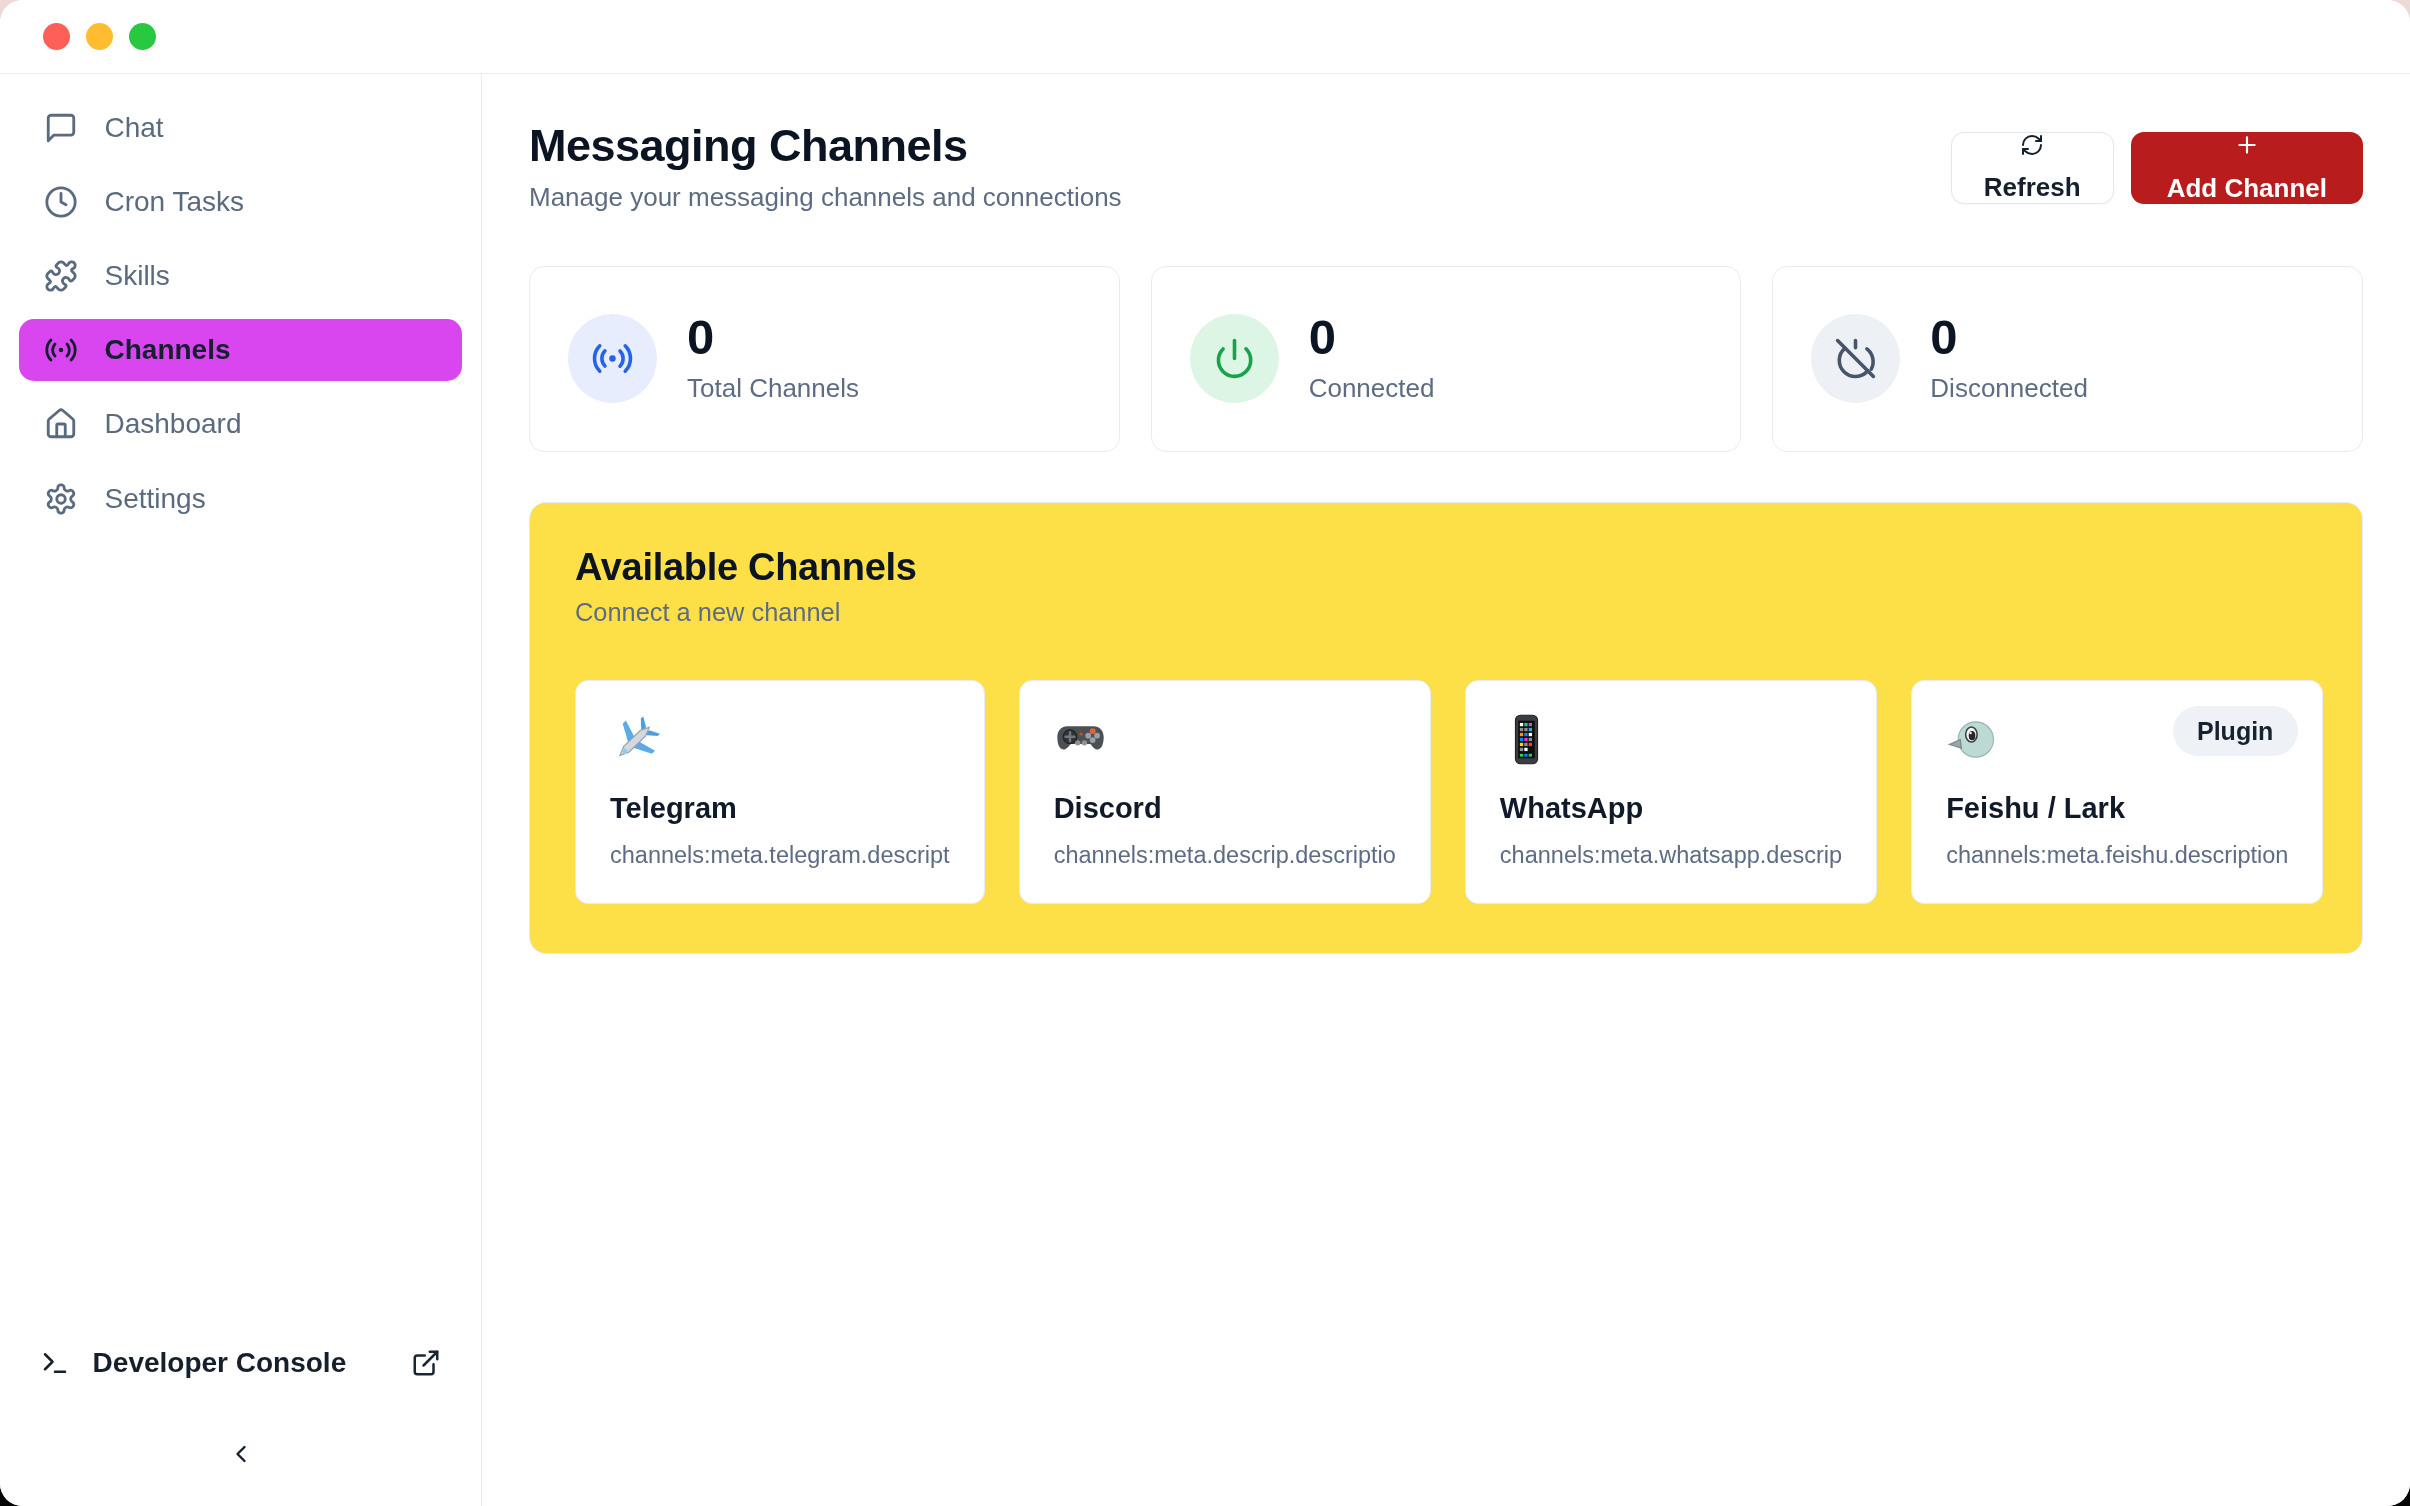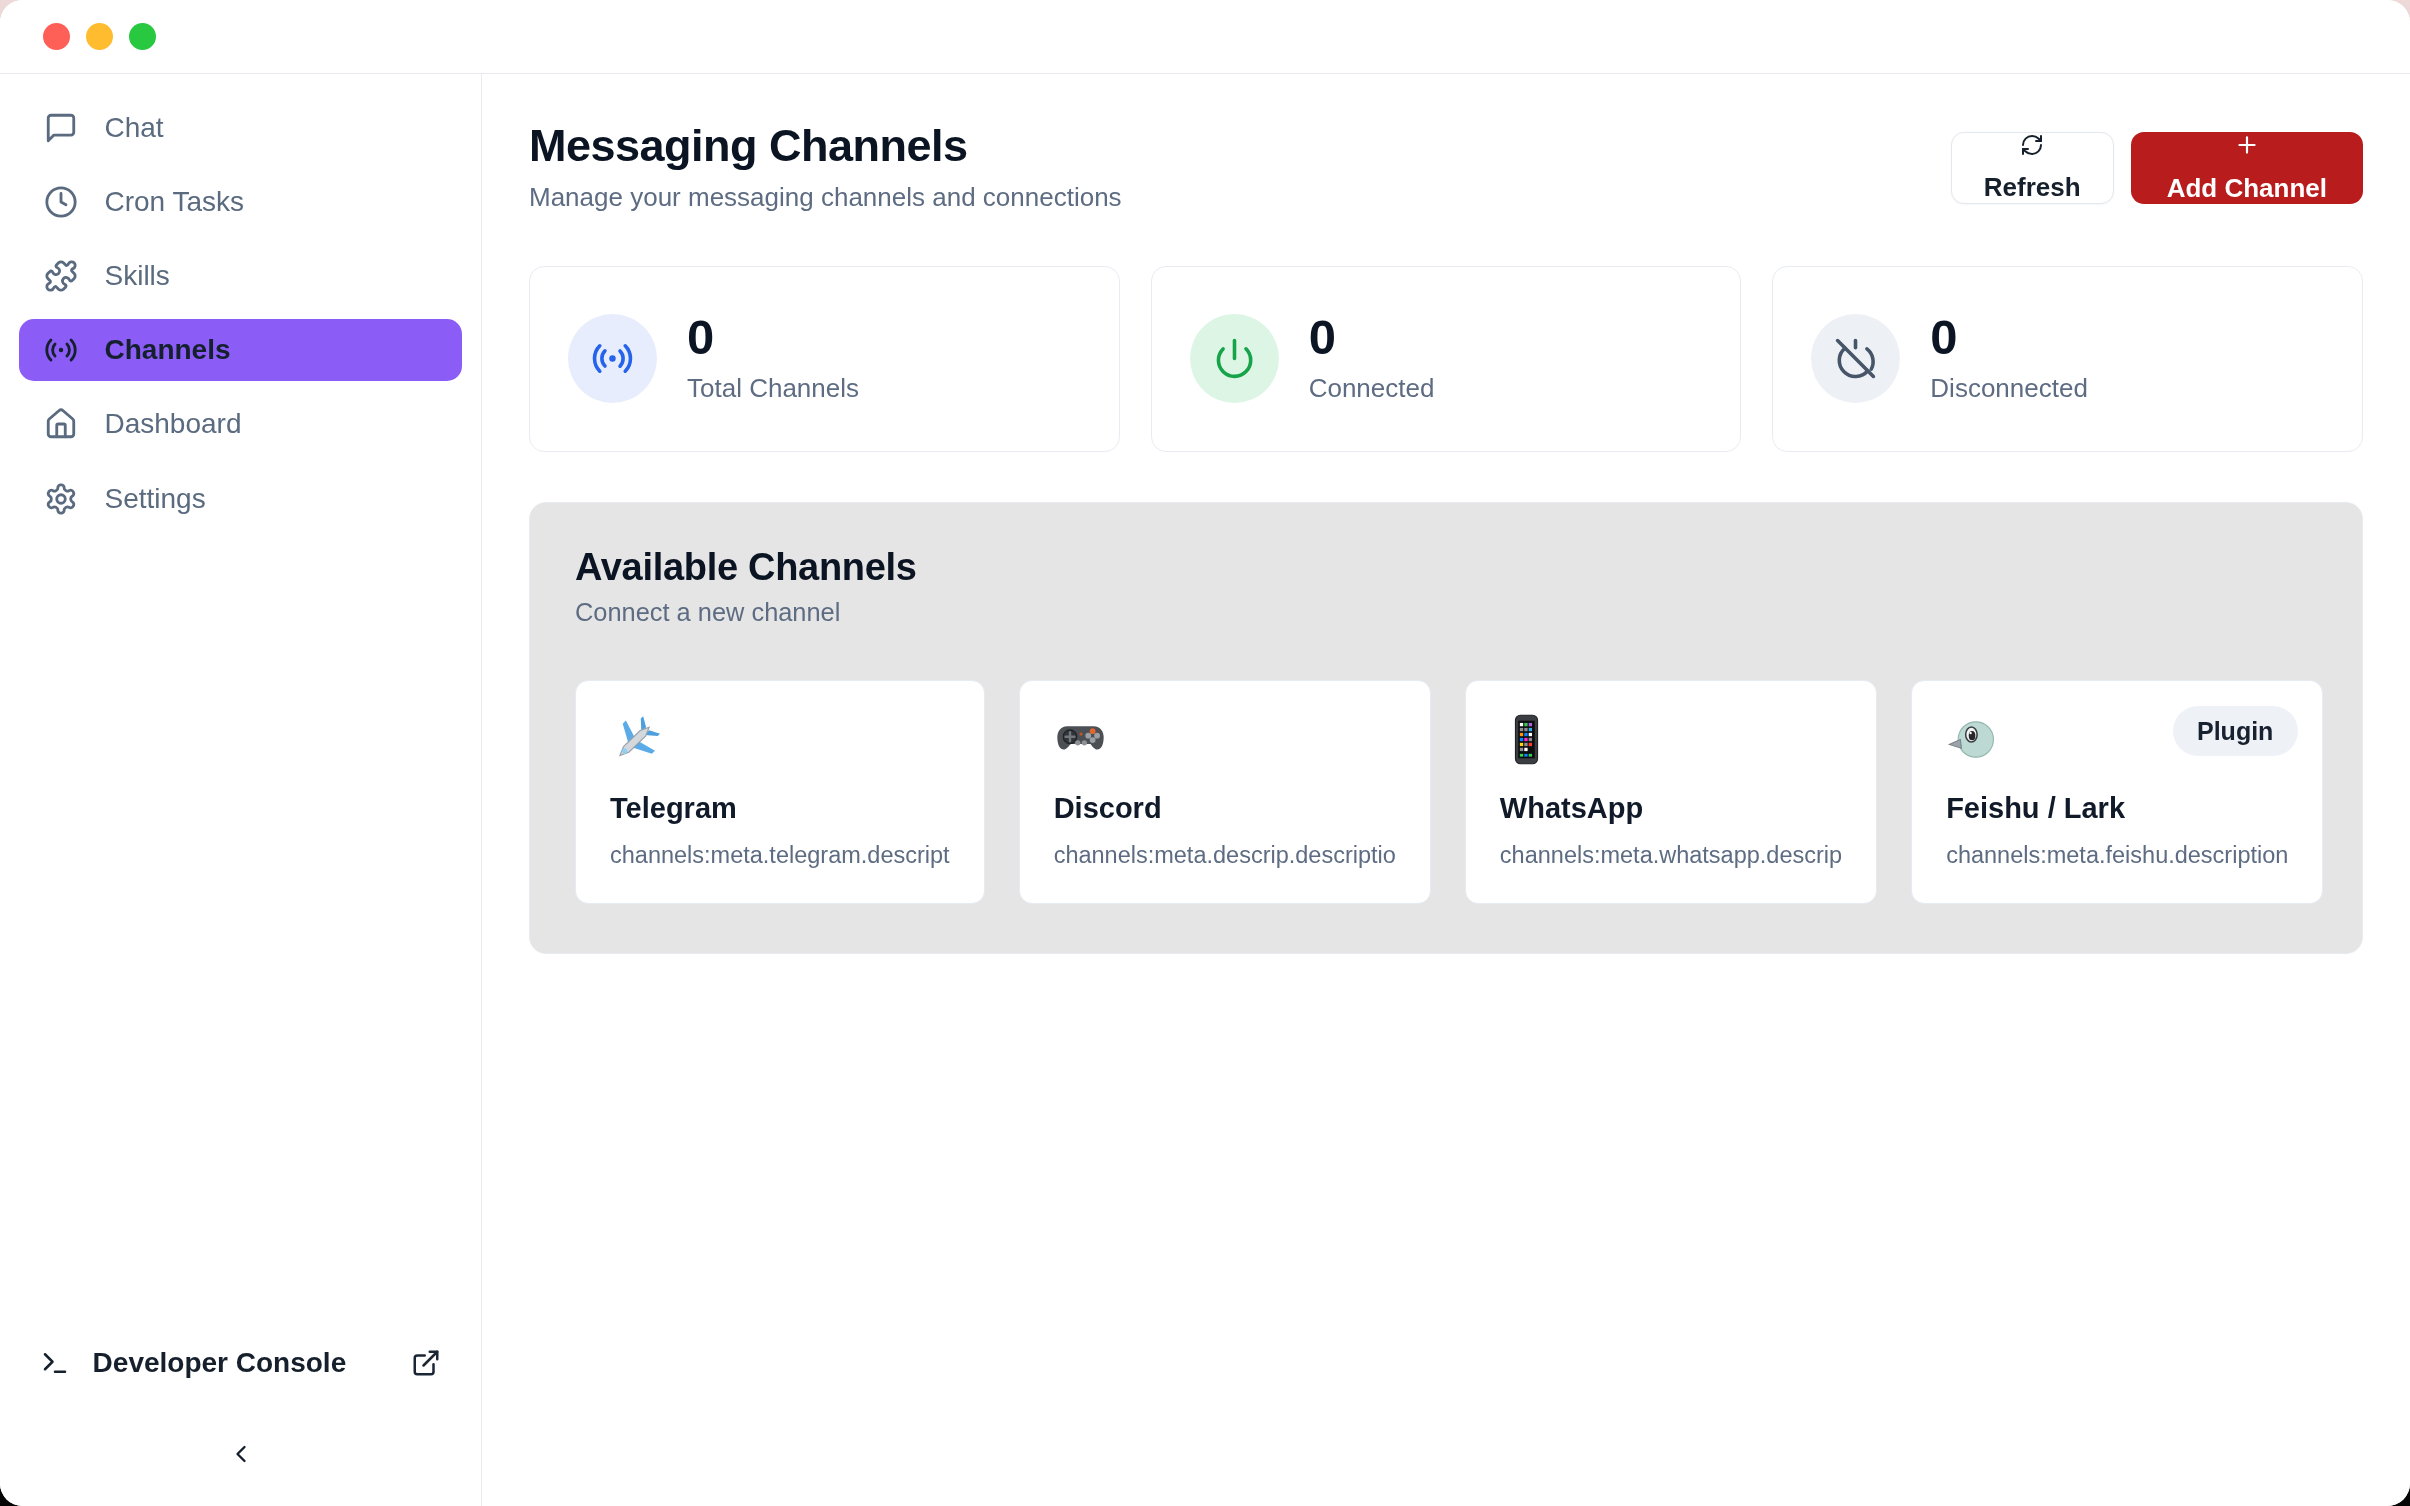--- a/index.html
+++ b/index.html
@@ -30,21 +30,21 @@
     display:flex;flex-direction:column;
     padding:22.6px 19px 26px;
   }
   .nav{display:flex;flex-direction:column;gap:12.2px;}
   .nav-item{
     display:flex;align-items:center;gap:27px;
     height:62px;padding:0 24.5px;border-radius:15px;
     color:#5a6a7f;font-size:28px;font-weight:500;cursor:pointer;
   }
   .nav-item svg{width:34px;height:34px;flex:0 0 34px;}
-  .nav-item.active{background:#8b5cf6;color:#15202e;font-weight:600;}
+  .nav-item.active{background:#d946ef;color:#15202e;font-weight:600;}
   .sidebar-footer{margin-top:auto;}
   .devconsole{
     display:flex;align-items:center;gap:22.6px;
     height:60px;padding:0 21px;color:#16202c;
     font-size:28px;font-weight:700;cursor:pointer;
   }
   .devconsole svg{width:30px;height:30px;}
   .devconsole .spacer{flex:1;}
   .devconsole .ext{color:#1b2635;}
   .collapse-row{display:flex;justify-content:center;margin-top:34px;}
@@ -70,21 +70,21 @@
     border:0.9px solid #e8ecf2;border-radius:15px;height:186px;box-sizing:border-box;
     display:flex;align-items:center;padding:0 38px;gap:30px;background:#fff;
   }
   .stat-icon{width:89px;height:89px;border-radius:50%;display:flex;align-items:center;justify-content:center;flex:0 0 89px;}
   .stat-icon svg{width:43px;height:43px;}
   .stat-value{font-size:49px;font-weight:700;color:#0c1524;line-height:1;}
   .stat-label{font-size:26px;color:#5d6c82;margin-top:11.3px;}
   
   .panel{
     border:0.9px solid #e8ecf2;border-radius:17px;margin-top:50px;
-    padding:43px 45px 49px;background:#e5e5e5;box-sizing:border-box;
+    padding:43px 45px 49px;background:#fde047;box-sizing:border-box;
   }
   .panel-title{font-size:38px;font-weight:700;color:#0b1422;letter-spacing:-0.3px;margin:0;}
   .panel-subtitle{font-size:25.4px;color:#5d6c82;margin-top:9.4px;}
   .channel-grid{display:grid;grid-template-columns:repeat(4,1fr);gap:34px;margin-top:53px;}
   .channel-card{
     position:relative;border:0.9px solid #e5eaf3;border-radius:13px;height:224px;
     box-sizing:border-box;padding:32px 34px;background:#fff;cursor:pointer;
   }
   .channel-emoji{width:53px;height:53px;display:block;}
   .channel-name{font-size:29px;font-weight:600;color:#101a29;margin-top:26px;}

